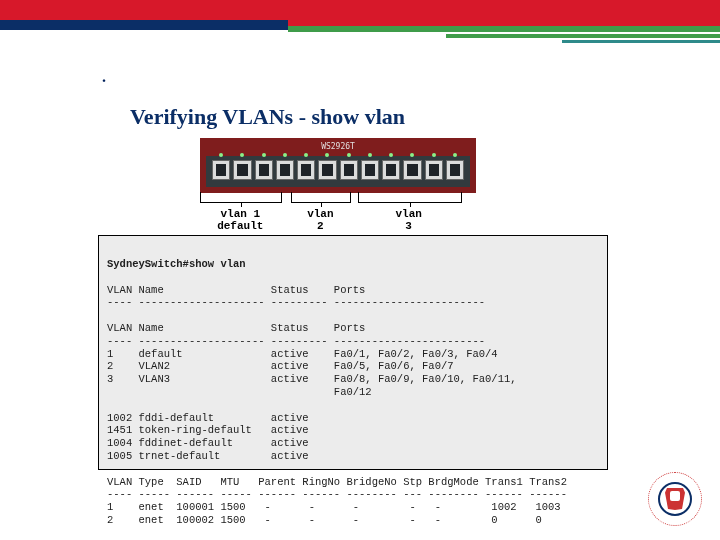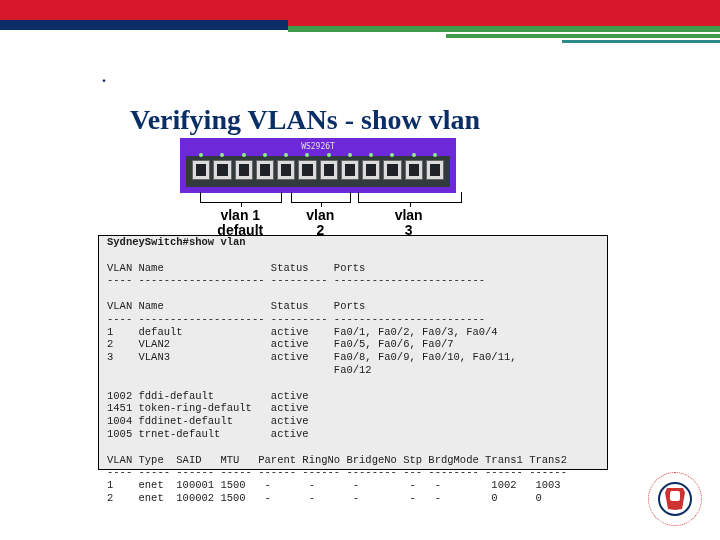--- a/index.html
+++ b/index.html
@@ -24,28 +24,28 @@
   .banner .teal { position:absolute; left:78%; right:0; top:40px; height:3px; background:#2e8a8a; }
 
   .dot {
     position:absolute; left:102px; top:68px;
     color:#00205b; font-size:16px; font-weight:bold;
     font-family: Georgia, serif;
   }
 
   .title {
     position:absolute; left:130px; top:104px;
-    color:#0b2e66; font-size:28px; font-weight:600;
+    color:#0b2e66; font-size:22px; font-weight:600;
     font-family: Georgia, 'Times New Roman', serif;
   }
 
   
   .switch-wrap {
-    position:absolute; left:180px; top:138px; width:276px; height:55px;
-    background:#6d28d9;
+    position:absolute; left:200px; top:138px; width:276px; height:55px;
+    background:#7f1d1d;
     text-align:center;
   }
   .switch-inner {
     position:absolute; left:6px; right:6px; bottom:6px; top:18px;
     background:#323a3e;
   }
   .switch-label {
     position:absolute; left:50%; top:4px; transform:translateX(-50%);
     font-size:8px; color:#e3dede; font-family:monospace;
   }
@@ -58,28 +58,28 @@
   .bracket-row {
     position:absolute; left:192px; top:192px; width:276px; height:18px;
   }
   .brk {
     position:absolute; top:0; height:10px; border:1.2px solid #000; border-top:none;
   }
   .brk::after{
     content:""; position:absolute; left:50%; bottom:-5px; width:1px; height:5px; background:#000;
   }
   .vlabels { position:absolute; left:192px; top:208px; width:276px; }
-  .vl { position:absolute; font-size:14px; font-weight:bold; text-align:center; line-height:1.1; }
+  .vl { position:absolute; font-size:11px; font-weight:bold; text-align:center; line-height:1.1;font-family:Liberation Mono, monospace; }
 
   
   .cli {
     position:absolute; left:98px; top:235px; width:510px; height:235px;
     border:1px solid #000; background:#ececec; box-sizing:border-box;
     font-family: "Courier New", monospace; font-size:10.5px; color:#202020;
-    padding:0 8px; white-space:pre; line-height:1.22;
+    padding:22px 8px; white-space:pre; line-height:1.22;
   }
   .cli .cmd { font-weight:bold; }
 
   
   .logo { position:absolute; right:18px; bottom:14px; width:54px; height:54px; }
   .logo .ring {
     position:absolute; inset:0; border:1.5px dotted #c33; border-radius:50%;
   }
   .logo .inner { position:absolute; inset:10px; border:2px solid #0b2e66; border-radius:50%; display:flex; align-items:center; justify-content:center; }
   .logo .shield {

